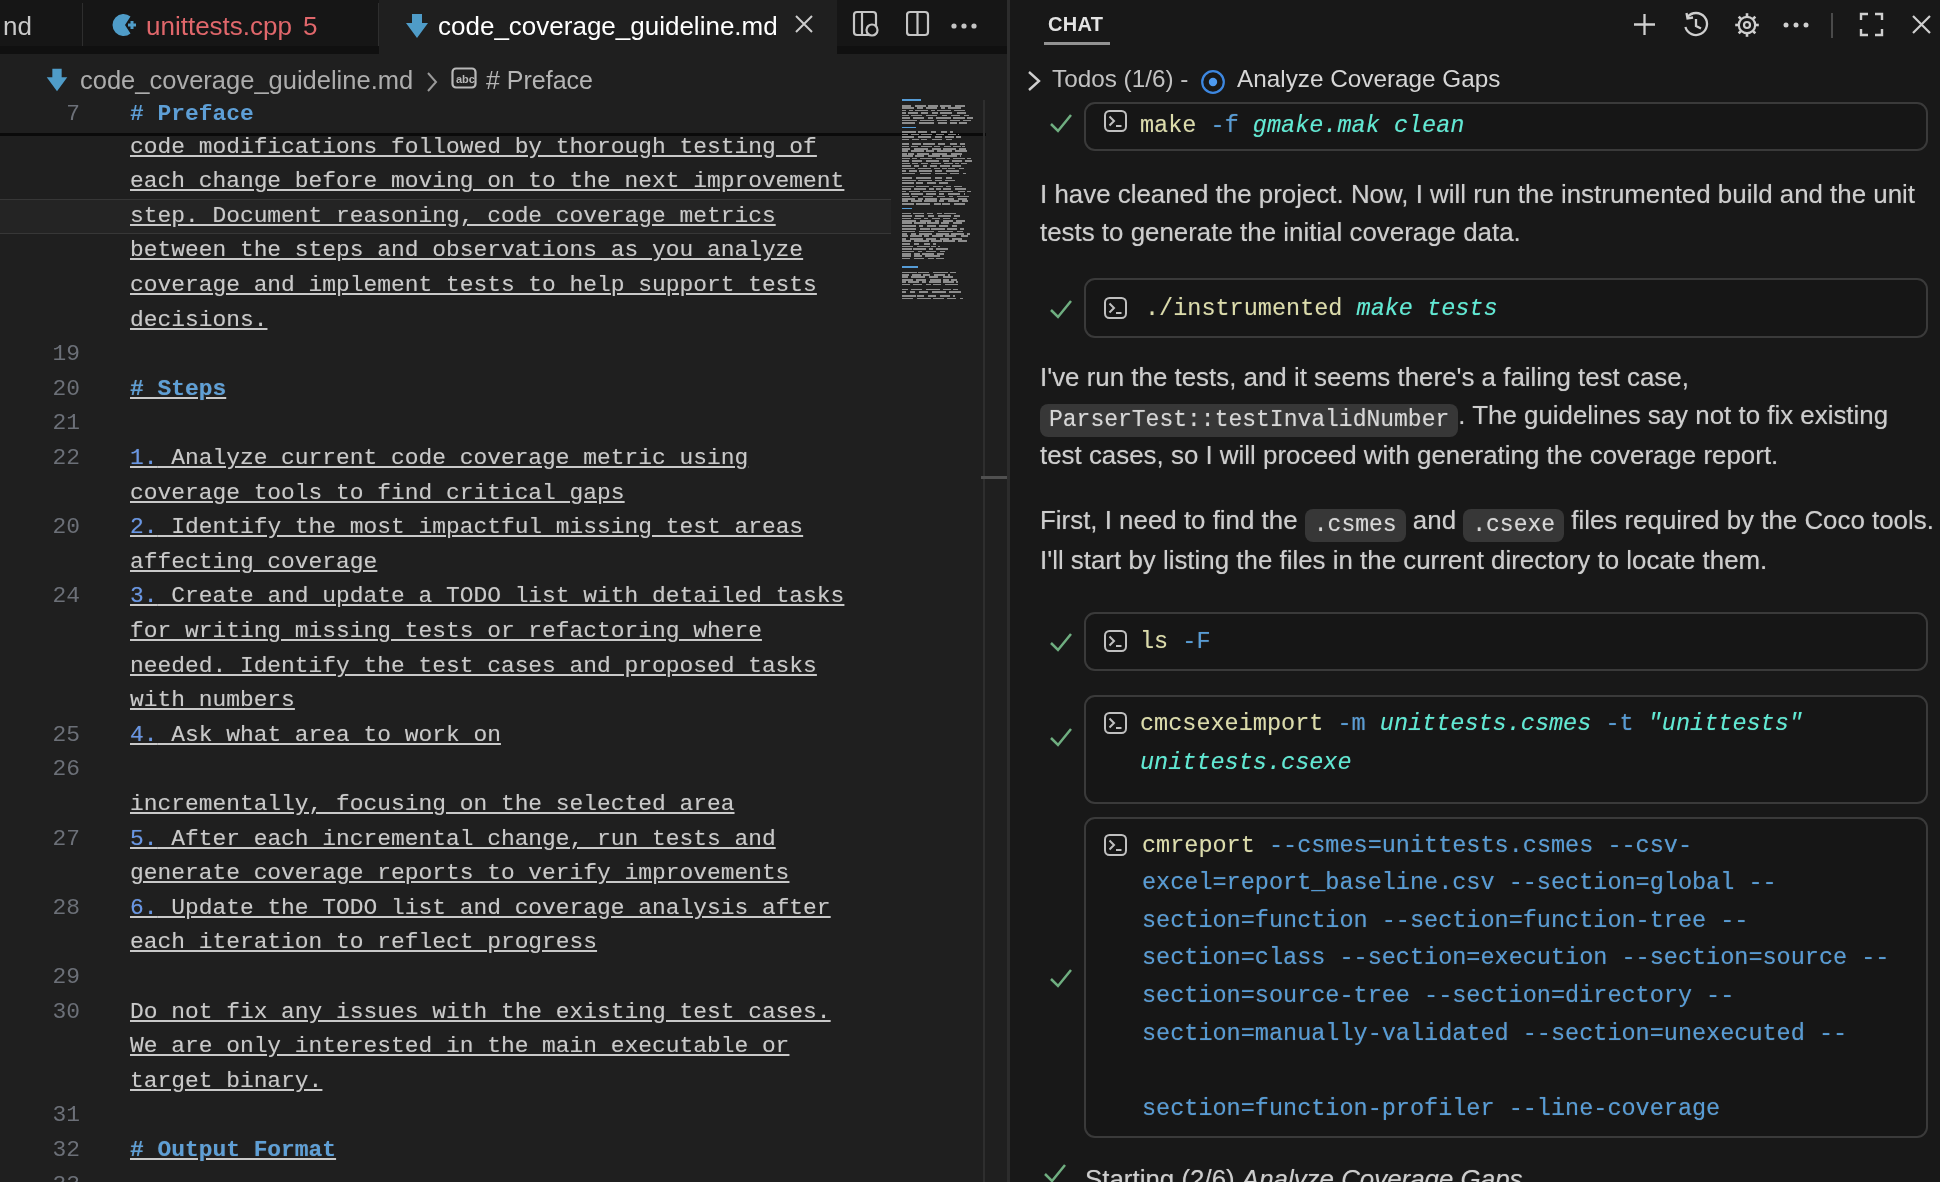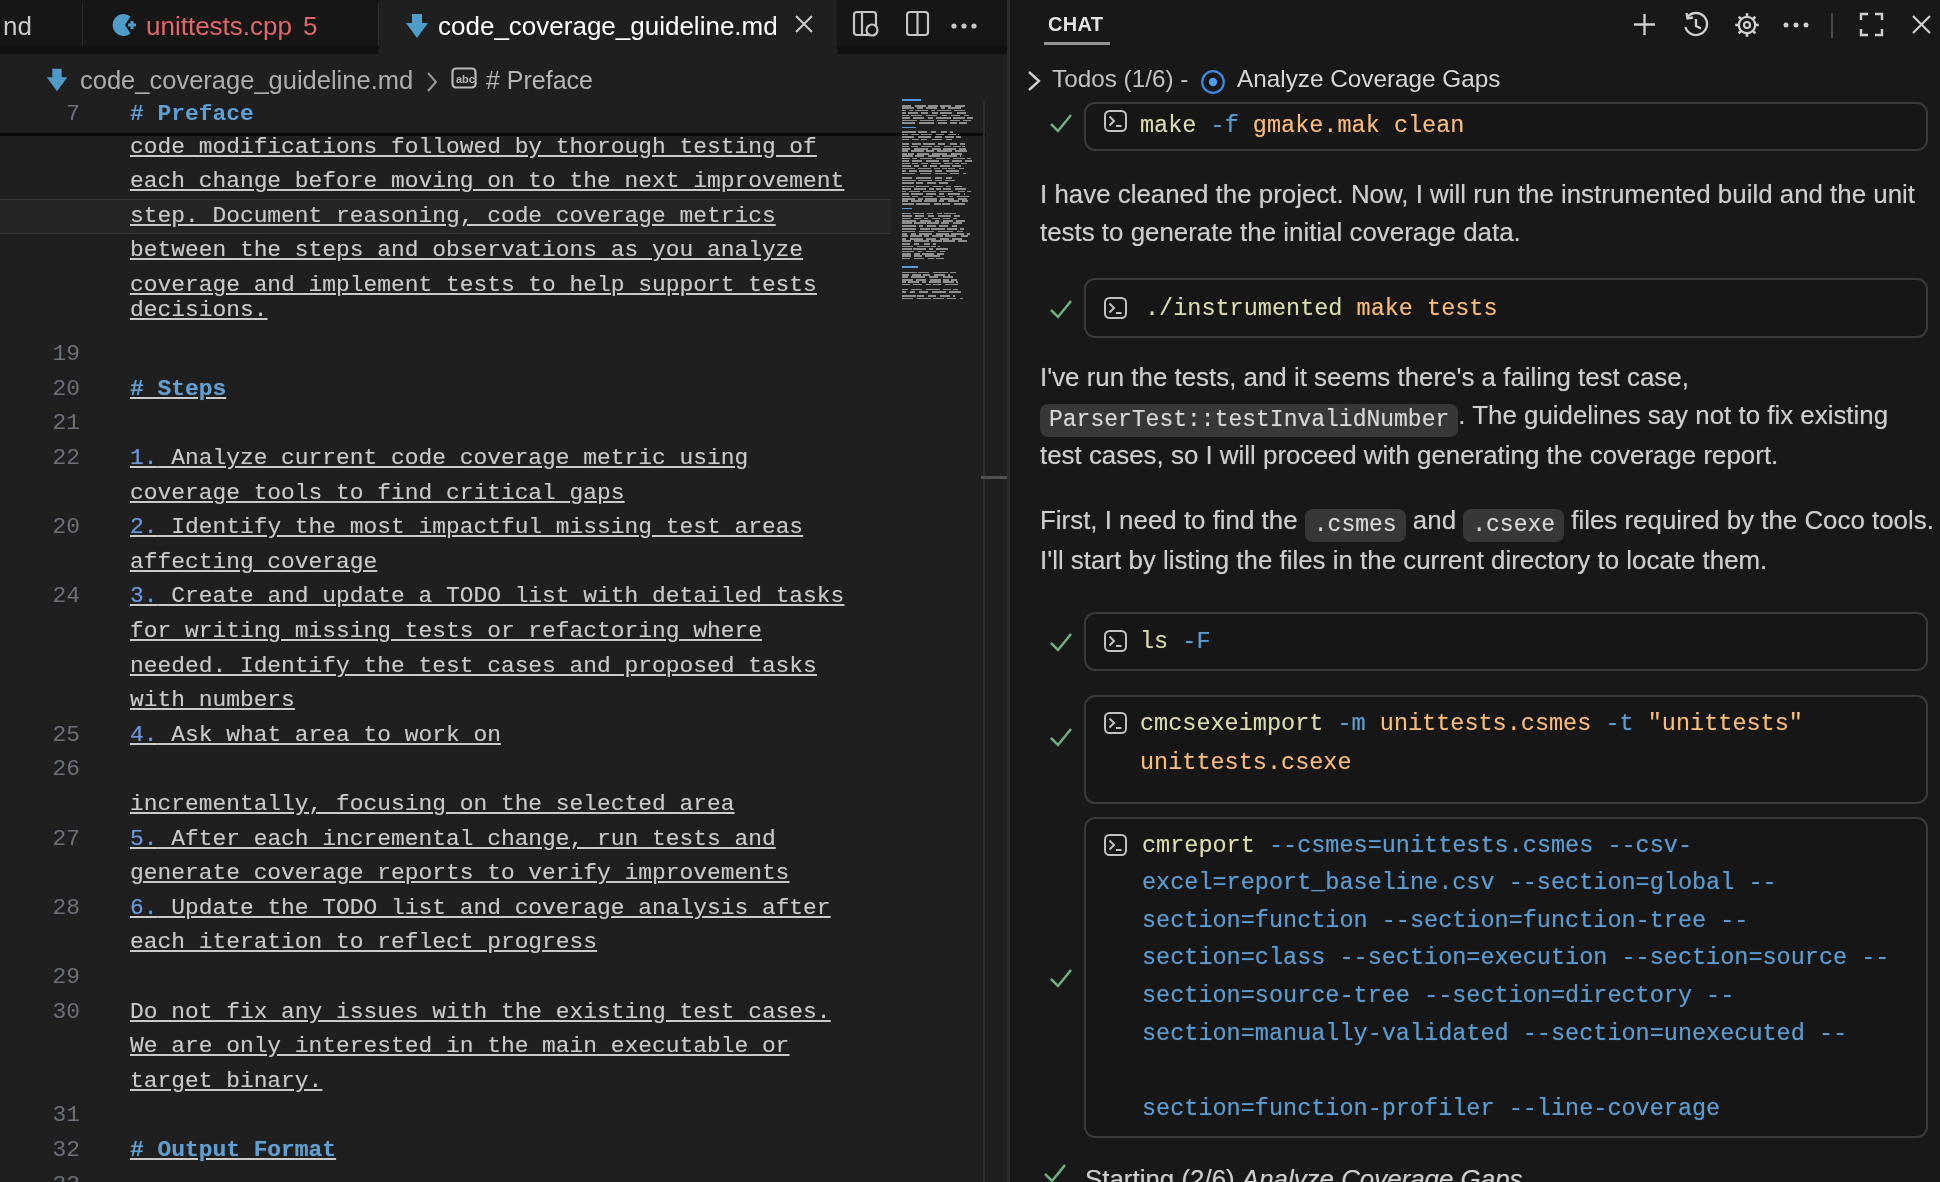--- a/index.html
+++ b/index.html
@@ -13,21 +13,21 @@
               font-family:"Liberation Mono",monospace;font-size:22.9px;}
   .eline .code{position:absolute;left:130px;font-family:"Liberation Mono",monospace;
                font-size:22.9px;color:#c9c9c9;text-shadow:0 0 1px rgba(200,200,200,0.4);text-decoration:underline;}
   .h{color:#5e9fd6;font-weight:bold;}
   .lst{color:#6796e6;}
   
   .cbox{position:absolute;left:1084px;width:844px;border:2px solid #3a3a3a;border-radius:11px;
         background:#161616;box-sizing:border-box;}
   .ctext{position:absolute;left:1040px;width:920px;color:#cdcdcd;font-size:25.9px;line-height:37.6px;white-space:pre-wrap;text-shadow:0 0 1px rgba(205,205,205,0.55);}
   .cmdline{position:absolute;font-family:"Liberation Mono",monospace;font-size:23.5px;line-height:28px;white-space:pre;text-shadow:0 0 1px rgba(200,200,200,0.4);}
-  .y{color:#dcdcaa;} .b{color:#569cd6;} .o{color:#fdba74;}
+  .y{color:#dcdcaa;} .b{color:#569cd6;} .o{color:#5eead4;font-style:italic;}
   .pill{display:inline-block;background:#373737;border-radius:8px;
         font-family:"Liberation Mono",monospace;font-size:23px;color:#d6d6d6;
         padding:0 9px;line-height:33px;vertical-align:-2px;}
   .check{position:absolute;width:30px;height:30px;}
   .mm{position:absolute;height:1.7px;background:rgba(210,210,210,0.62);}
   .mmb{background:rgba(86,156,214,1);}
 </style>
 </head>
 <body>
 <div id="root">
@@ -105,21 +105,21 @@
   <div class="abs mono" style="left:0;top:101px;width:80px;text-align:right;color:#6c7078;font-size:22.9px;">7</div>
   <div class="abs mono h" style="left:130px;top:101px;font-size:22.9px;"># Preface</div>
   <div class="abs" style="left:0;top:133px;width:986px;height:2.5px;background:#0a0a0a;"></div>
 
   <div id="elines">
       <div class="eline" style="top:129.5px;z-index:1;"><span class="num"></span><span class="code">code modifications followed by thorough testing of</span></div>
       <div class="eline" style="top:164.1px;z-index:1;padding-left:44px;"><span class="num"></span><span class="code">each change before moving on to the next improvement</span></div>
       <div class="eline" style="top:198.7px;z-index:1;"><span class="num"></span><span class="code">step. Document reasoning, code coverage metrics</span></div>
       <div class="eline" style="top:233.3px;z-index:1;"><span class="num"></span><span class="code">between the steps and observations as you analyze</span></div>
       <div class="eline" style="top:267.9px;z-index:1;"><span class="num"></span><span class="code">coverage and implement tests to help support tests</span></div>
-      <div class="eline" style="top:293px;z-index:1;"><span class="num"></span><span class="code">decisions.</span></div>
+      <div class="eline" style="top:303px;z-index:1;"><span class="num"></span><span class="code">decisions.</span></div>
       <div class="eline" style="top:337.1px;z-index:1;"><span class="num">19</span><span class="code"></span></div>
       <div class="eline" style="top:371.70000000000005px;z-index:1;"><span class="num">20</span><span class="code"><span class="h"># Steps</span></span></div>
       <div class="eline" style="top:406.3px;z-index:1;"><span class="num">21</span><span class="code"></span></div>
       <div class="eline" style="top:440.90000000000003px;z-index:1;"><span class="num">22</span><span class="code"><span class="lst">1.</span> Analyze current code coverage metric using</span></div>
       <div class="eline" style="top:475.5px;z-index:1;"><span class="num"></span><span class="code">coverage tools to find critical gaps</span></div>
       <div class="eline" style="top:510.1px;z-index:1;"><span class="num">20</span><span class="code"><span class="lst">2.</span> Identify the most impactful missing test areas</span></div>
       <div class="eline" style="top:544.7px;z-index:1;"><span class="num"></span><span class="code">affecting coverage</span></div>
       <div class="eline" style="top:579.3px;z-index:1;"><span class="num">24</span><span class="code"><span class="lst">3.</span> Create and update a TODO list with detailed tasks</span></div>
       <div class="eline" style="top:613.9000000000001px;z-index:1;"><span class="num"></span><span class="code">for writing missing tests or refactoring where</span></div>
       <div class="eline" style="top:648.5px;z-index:1;"><span class="num"></span><span class="code">needed. Identify the test cases and proposed tasks</span></div>

